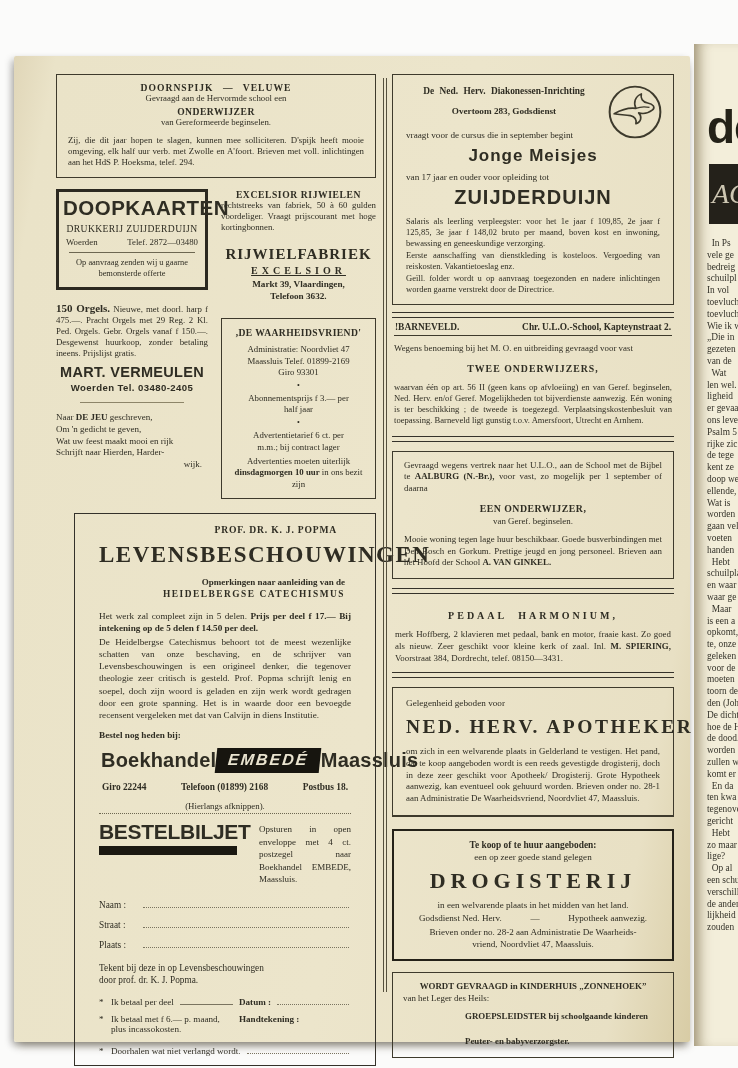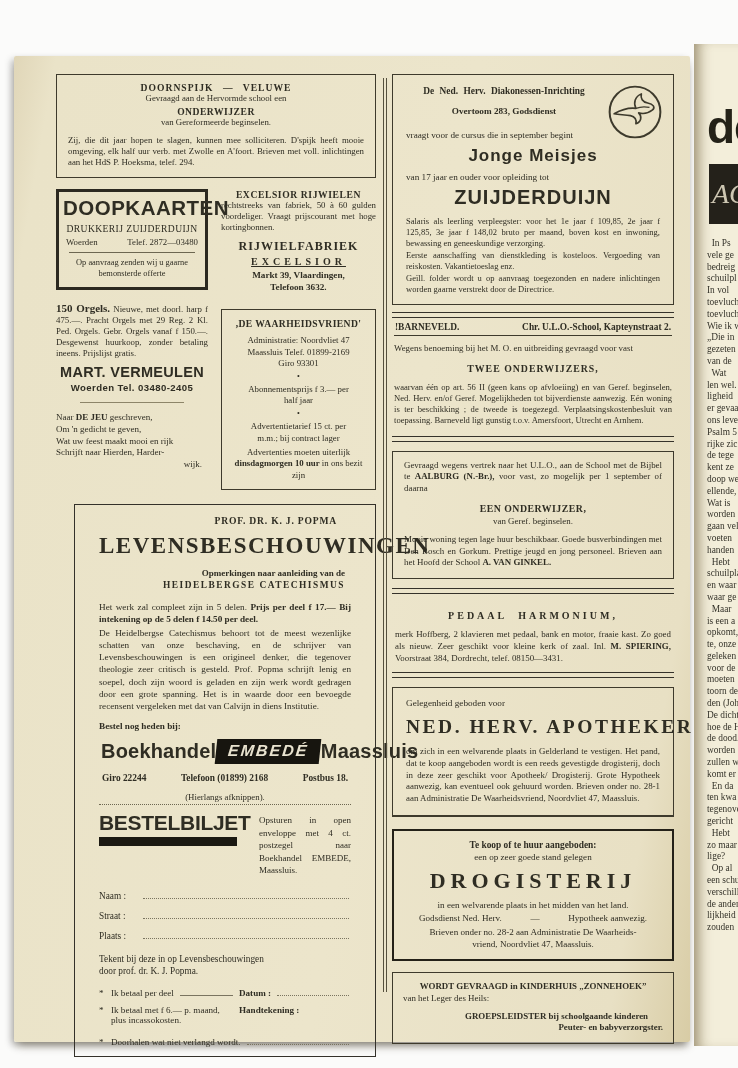--- a/index.html
+++ b/index.html
@@ -42,21 +42,21 @@
   .ad-doop .row{display:flex;justify-content:space-between;font-size:8.8px;margin-top:3px;padding:0 3px;}
   .ad-doop hr{border:0;border-top:1px solid #6d6751;margin:5px 6px;}
   .ad-orgels{margin-top:12px;}
   .ad-orgels .lead{font-size:11px;font-weight:bold;}
   .ad-orgels .nm{font-size:14.5px;margin-top:5px;letter-spacing:.3px;}
   .ad-orgels .ct{font-size:9.6px;margin-top:2px;letter-spacing:.4px;}
   .poem{font-size:9px;line-height:1.3;}
   .poem .last{text-align:right;padding-right:6px;}
   .ad-exc .ttl{font-size:9.6px;letter-spacing:.6px;}
   .ad-exc .body{}
-  .ad-exc .fab{font-size:12px;margin-top:6px;letter-spacing:1px;}
+  .ad-exc .fab{font-size:15px;margin-top:13px;letter-spacing:1px;}
   .ad-exc .brand{font-size:10px;margin-top:2px;letter-spacing:4px;text-decoration:underline;}
   .ad-exc .adr{font-size:9.2px;margin-top:3px;line-height:1.3;}
   .ad-waar{margin-top:15px;padding:8px 6px;text-align:center;font-size:8.8px;line-height:1.3;}
   .ad-waar .ttl{font-size:9.6px;letter-spacing:.4px;}
   .ad-waar .blt{margin:2px 0;font-size:8px;}
   
   .ad-popma{margin-top:14px;border:1.7px solid #34312a;padding:10px 24px 9px;margin-left:18px;}
   .ad-popma .author{font-size:9.6px;letter-spacing:.8px;text-align:right;padding-right:14px;}
   .ad-popma .ttl{font-size:23px;letter-spacing:1.5px;text-align:center;margin-top:7px;white-space:nowrap;}
   .ad-popma .sub{margin-top:8px;text-align:right;padding-right:6px;line-height:1.35;}
@@ -197,21 +197,21 @@
 
           <section class="box ad-waar">
             <p class="b ttl">,DE WAARHEIDSVRIEND'</p>
             <p style="margin-top:5px;">Administratie: Noordvliet 47</p>
             <p>Maassluis  Telef. 01899-2169</p>
             <p>Giro 93301</p>
             <p class="blt">•</p>
             <p>Abonnementsprijs f 3.— per</p>
             <p>half jaar</p>
             <p class="blt">•</p>
-            <p>Advertentietarief 15 ct. per</p>
+            <p>Advertentietarief 6 ct. per</p>
             <p>m.m.; bij contract lager</p>
             <p style="margin-top:3px;"><span>Advertenties moeten uiterlijk </span><span class="b">dinsdagmorgen 10 uur</span><span> in ons bezit zijn</span></p>
           </section>
         </div>
       </div>
 
       <section class="ad-popma">
         <p class="b author">PROF. DR. K. J. POPMA</p>
         <p class="b ttl">LEVENSBESCHOUWINGEN</p>
         <div class="sub">
@@ -362,21 +362,21 @@
           <span>—</span>
           <span>Hypotheek aanwezig.</span>
         </div>
         <p class="b3"><span>Brieven onder no. 28-2 aan Administratie De Waarheids-</span><br><span>vriend, Noordvliet 47, Maassluis.</span></p>
       </section>
 
       <section class="ad-zon">
         <p class="t1">WORDT GEVRAAGD in KINDERHUIS „ZONNEHOEK”</p>
         <p>van het Leger des Heils:</p>
         <p class="roles">GROEPSLEIDSTER bij schoolgaande kinderen</p>
-        <p class="roles" style="margin-top:0;text-align:right;">Peuter- en babyverzorgster.</p>
+        <p class="roles" style="margin-top:14px;">Peuter- en babyverzorgster.</p>
 
       </section>
     </div>
   </div>
 </div>
 
 <div class="right-page">
   <div class="np-inner">
     <div class="np-headline">de</div>
     <div class="np-blackbox">

